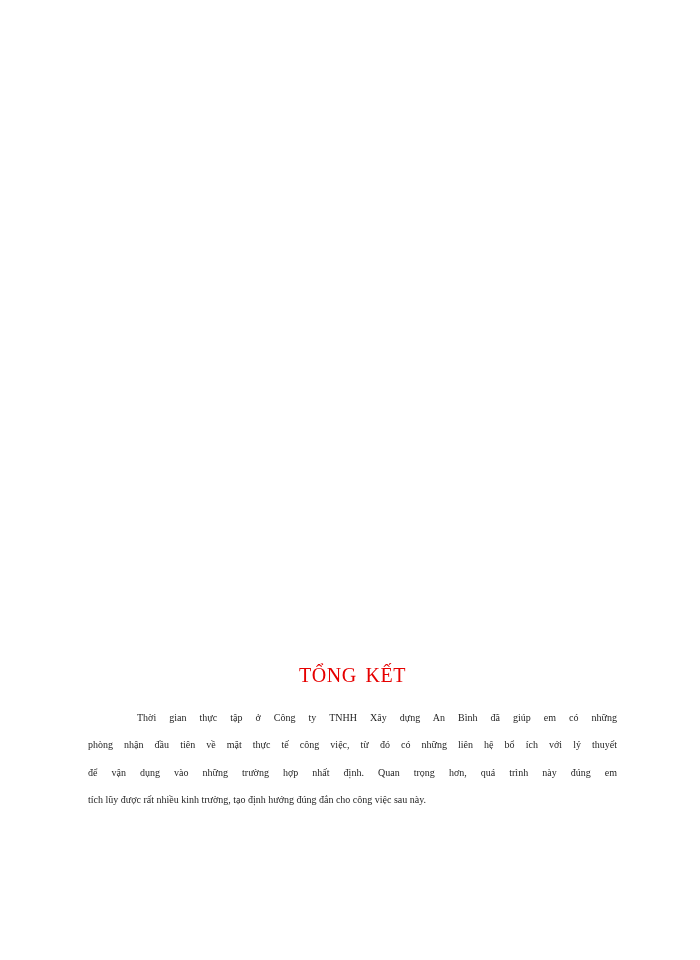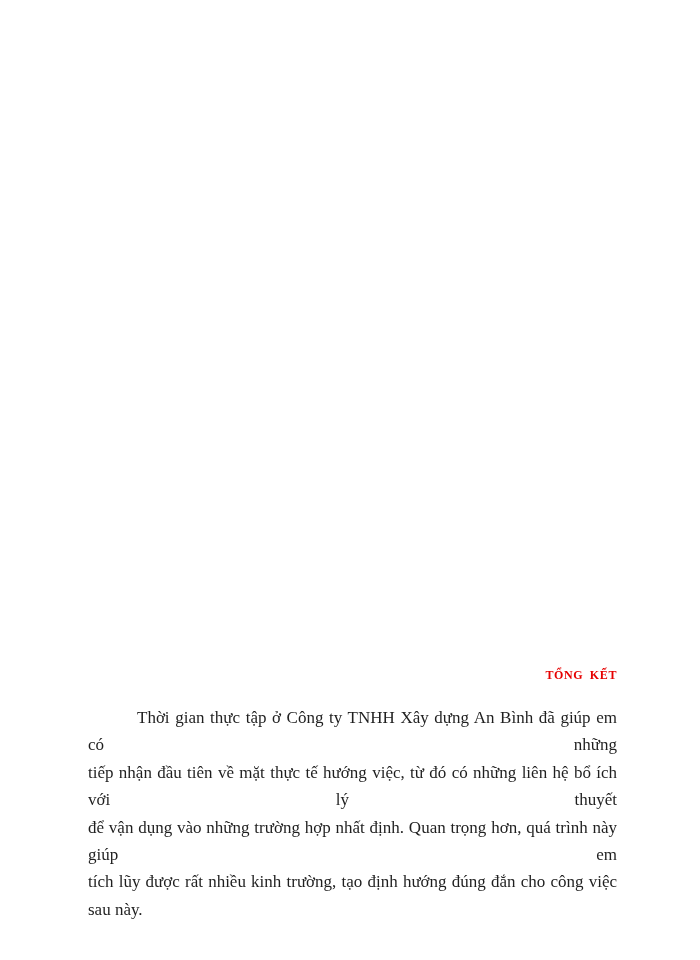--- a/index.html
+++ b/index.html
@@ -13,30 +13,30 @@
     height: 960px;
     background: #ffffff;
     box-sizing: border-box;
     padding: 664px 83px 0 88px;
     overflow: hidden;
     font-family: "Liberation Serif", serif;
     color: #1f1f1f;
   }
   .heading {
     margin: 0;
-    font-size: 12px;
+    font-size: 20px;
     line-height: 22px;
-    font-weight: bold;
-    text-align: right;
+    font-weight: normal;
+    text-align: center;
     letter-spacing: 0.6px;
     word-spacing: 3px;
   }
   .paragraph {
     margin: 18px 0 0 0;
-    font-size: 17px;
+    font-size: 10px;
   }
   .paragraph.second {
     margin-top: 8px;
   }
   .line {
     line-height: 27.4px;
     text-align: justify;
     text-align-last: justify;
     white-space: normal;
   }
@@ -49,19 +49,19 @@
 </style>
 </head>
 <body>
 
 <div class="page">
 
   <h1 class="heading" style="color: rgb(230, 0, 0);">TỔNG KẾT</h1>
 
   <div class="paragraph">
     <div class="line first">Thời gian thực tập ở Công ty TNHH Xây dựng An Bình đã giúp em có những</div>
-    <div class="line">tiếp nhận đầu tiên về mặt thực tế hướng việc, từ đó có những liên hệ bổ ích với lý thuyết</div>
-    <div class="line">để vận dụng vào những trường hợp nhất định. Quan trọng hơn, quá trình này giúp em</div>
+    <div class="line">phòng nhận đầu tiên về mặt thực tế công việc, từ đó có những liên hệ bổ ích với lý thuyết</div>
+    <div class="line">để vận dụng vào những trường hợp nhất định. Quan trọng hơn, quá trình này đúng em</div>
     <div class="line last">tích lũy được rất nhiều kinh trường, tạo định hướng đúng đắn cho công việc sau này.</div>
   </div>
 
 
 </div>
 
 </body></html>

